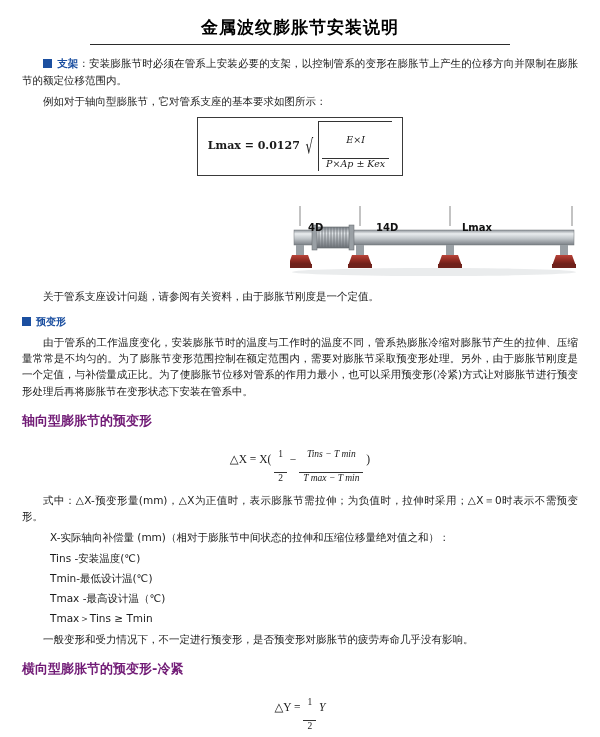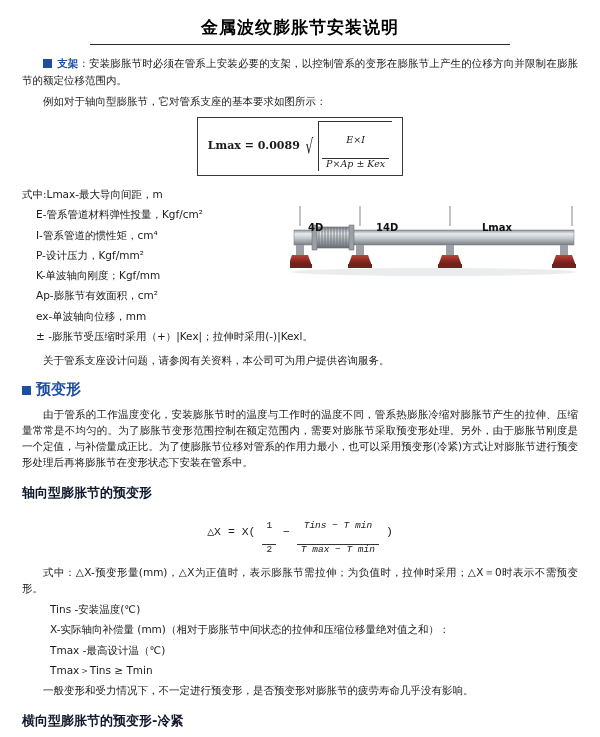--- a/index.html
+++ b/index.html
@@ -44,21 +44,21 @@
     margin: 4px 0 5px 0;
     text-align: justify;
   }
   .indent {
     text-indent: 2em;
   }
   .sec-head {
     font-weight: bold;
     color: #1b4fa0;
     margin: 10px 0 4px 0;
-    font-size: 15px;
+    font-size: 10px;
   }
   .sq {
     display: inline-block;
     width: 9px;
     height: 9px;
     background: #1b4fa0;
     margin-right: 5px;
     vertical-align: -1px;
   }
   .sec-head-inline {
@@ -131,25 +131,25 @@
     height: 14px;
     font-size: 10px;
     font-weight: bold;
     color: #111;
   }
   .fig-labels span { position: absolute; top: 0; margin-top: 28px; }
   .pipe-svg { display: block; }
   .formula2 {
     text-align: center;
     margin: 6px 0 8px 0;
-    font-family: Liberation Mono, monospace;
+    font-family: Liberation Serif, serif;
     font-size: 11.5px;
   }
   .sub-head {
-    color: #0f172a;
+    color: #701a75;
     font-weight: bold;
     font-size: 13px;
     margin: 12px 0 6px 0;
   }
   .small-ind { padding-left: 28px; margin-bottom: 4px; }
 </style>
 </head>
 <body>
 
 <div class="page">
@@ -160,46 +160,36 @@
   <div class="content">
 
     <p class="indent">
       <span class="sq"></span><span class="sec-head-inline">支架</span>：<span>安装膨胀节时必须在管系上安装必要的支架，以控制管系的变形在膨胀节上产生的位移方向并限制在膨胀节的额定位移范围内。</span>
     </p>
 
     <p class="indent">例如对于轴向型膨胀节，它对管系支座的基本要求如图所示：</p>
 
     <div class="formula-center">
       <span class="formula-box">
-        <span style="font-weight:bold;">Lmax = 0.0089</span>
+        <span style="font-weight:bold;">Lmax = 0.0127</span>
         <span class="radical">√</span><span class="sqrt">
           <span class="frac">
             <span class="num">E×I</span>
             <span class="den">P×Ap ± Kex</span>
           </span>
         </span>
       </span>
     </div>
 
-    <div class="legend">
-      <div>式中:Lmax-最大导向间距，m</div>
-      <div class="ind">E-管系管道材料弹性投量，Kgf/cm²</div>
-      <div class="ind">I-管系管道的惯性矩，cm⁴</div>
-      <div class="ind">P-设计压力，Kgf/mm²</div>
-      <div class="ind">K-单波轴向刚度；Kgf/mm</div>
-      <div class="ind">Ap-膨胀节有效面积，cm²</div>
-      <div class="ind">ex-单波轴向位移，mm</div>
-      <div class="ind">± -膨胀节受压缩时采用（+）|Kex|；拉伸时采用(-)|Kexl。</div>
-    </div>
 
     <div class="fig-wrap">
       <div class="fig-labels">
         <span style="left:18px;">4D</span>
         <span style="left:86px;">14D</span>
-        <span style="left:192px;">Lmax</span>
+        <span style="left:172px;">Lmax</span>
       </div>
       <svg class="pipe-svg" width="288" height="78" viewBox="0 0 288 78">
         <defs>
           <linearGradient id="pipeg" x1="0" y1="0" x2="0" y2="1">
             <stop offset="0%" stop-color="#8e949a"></stop>
             <stop offset="25%" stop-color="#e9ecee"></stop>
             <stop offset="55%" stop-color="#c3c8cc"></stop>
             <stop offset="100%" stop-color="#7b8086"></stop>
           </linearGradient>
           <linearGradient id="bellg" x1="0" y1="0" x2="0" y2="1">
@@ -257,21 +247,21 @@
           <rect x="270" y="39" width="8" height="10" fill="#9aa0a5"></rect>
           <path d="M266 49 L282 49 L286 60 L262 60 Z" fill="url(#supg)"></path>
           <rect x="262" y="58" width="24" height="4" fill="#6f211b"></rect>
         </g>
 
         <ellipse cx="144" cy="66" rx="142" ry="4" fill="#d9dcde" opacity="0.55"></ellipse>
       </svg>
     </div>
     <div class="clear"></div>
 
-    <p class="indent" style="margin-top:4px;">关于管系支座设计问题，请参阅有关资料，本公司可为用户提供咨询服务。</p>
+    <p class="indent" style="margin-top:4px;">关于管系支座设计问题，请参阅有关资料，由于膨胀节刚度是一个定值。</p>
 
     <div class="sec-head">
       <span class="sq"></span><span>预变形</span>
     </div>
     <p class="indent">由于管系的工作温度变化，安装膨胀节时的温度与工作时的温度不同，管系热膨胀冷缩对膨胀节产生的拉伸、压缩量常常是不均匀的。为了膨胀节变形范围控制在额定范围内，需要对膨胀节采取预变形处理。另外，由于膨胀节刚度是一个定值，与补偿量成正比。为了使膨胀节位移对管系的作用力最小，也可以采用预变形(冷紧)方式让对膨胀节进行预变形处理后再将膨胀节在变形状态下安装在管系中。</p>
 
     <div class="sub-head">轴向型膨胀节的预变形</div>
 
     <div class="formula2">
       <span>△X = X(</span>
@@ -281,22 +271,23 @@
       </span>
       <span>−</span>
       <span class="frac">
         <span class="num">Tins − T min</span>
         <span class="den">T max − T min</span>
       </span>
       <span>)</span>
     </div>
 
     <p class="indent">式中：△X-预变形量(mm)，△X为正值时，表示膨胀节需拉伸；为负值时，拉伸时采用；△X＝0时表示不需预变形。</p>
+    <p class="small-ind">X-实际轴向补偿量 (mm)（相对于膨胀节中间状态的拉伸和压缩位移量绝对值之和）：</p>
     <p class="small-ind">Tins -安装温度(℃)</p>
-    <p class="small-ind">X-实际轴向补偿量 (mm)（相对于膨胀节中间状态的拉伸和压缩位移量绝对值之和）：</p>
+    <p class="small-ind">Tmin-最低设计温(℃)</p>
     <p class="small-ind">Tmax -最高设计温（℃)</p>
     <p class="small-ind">Tmax＞Tins ≥ Tmin</p>
     <p class="indent">一般变形和受力情况下，不一定进行预变形，是否预变形对膨胀节的疲劳寿命几乎没有影响。</p>
 
     <div class="sub-head">横向型膨胀节的预变形-冷紧</div>
 
     <div class="formula2">
       <span>△Y =</span>
       <span class="frac" style="font-style:normal;">
         <span class="num">1</span>

